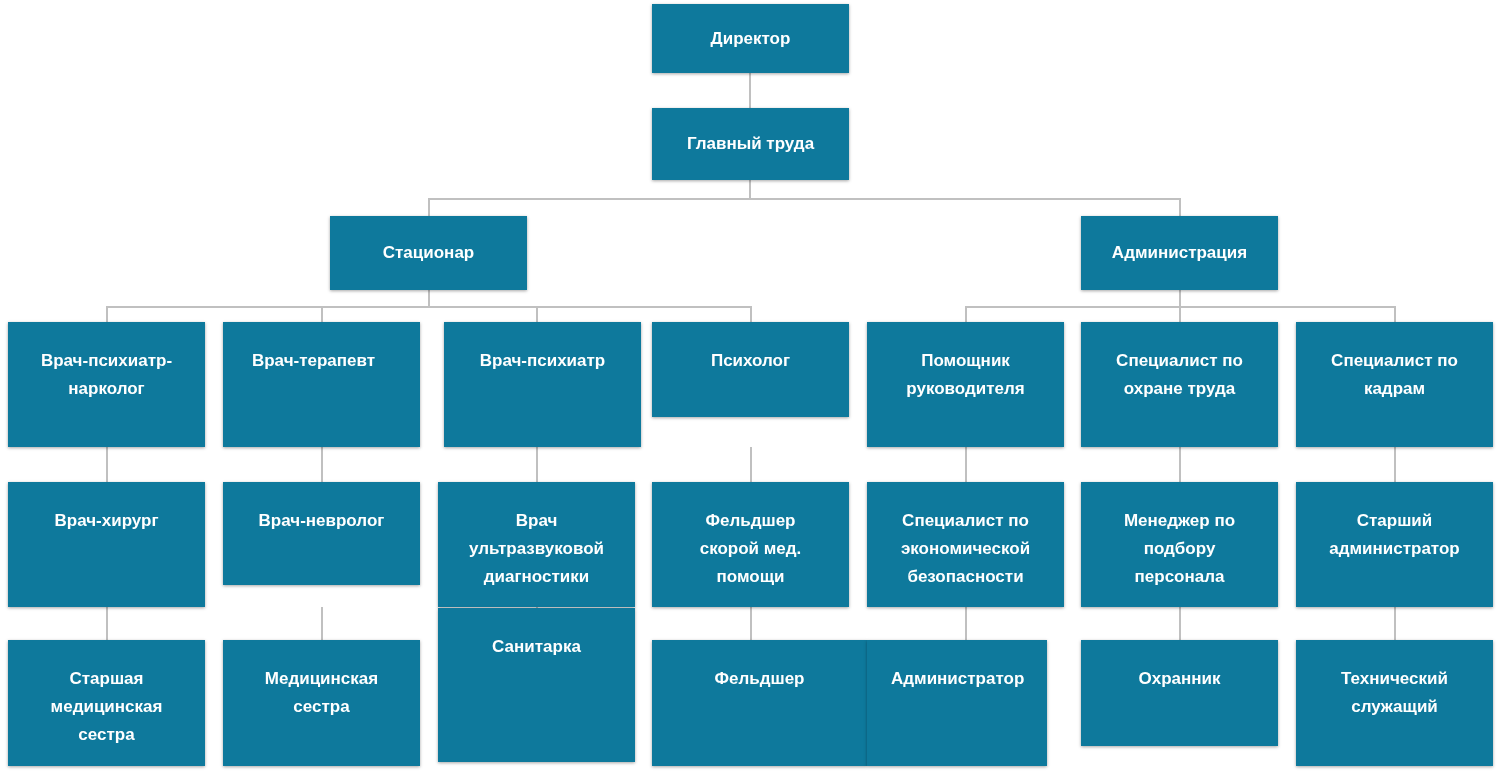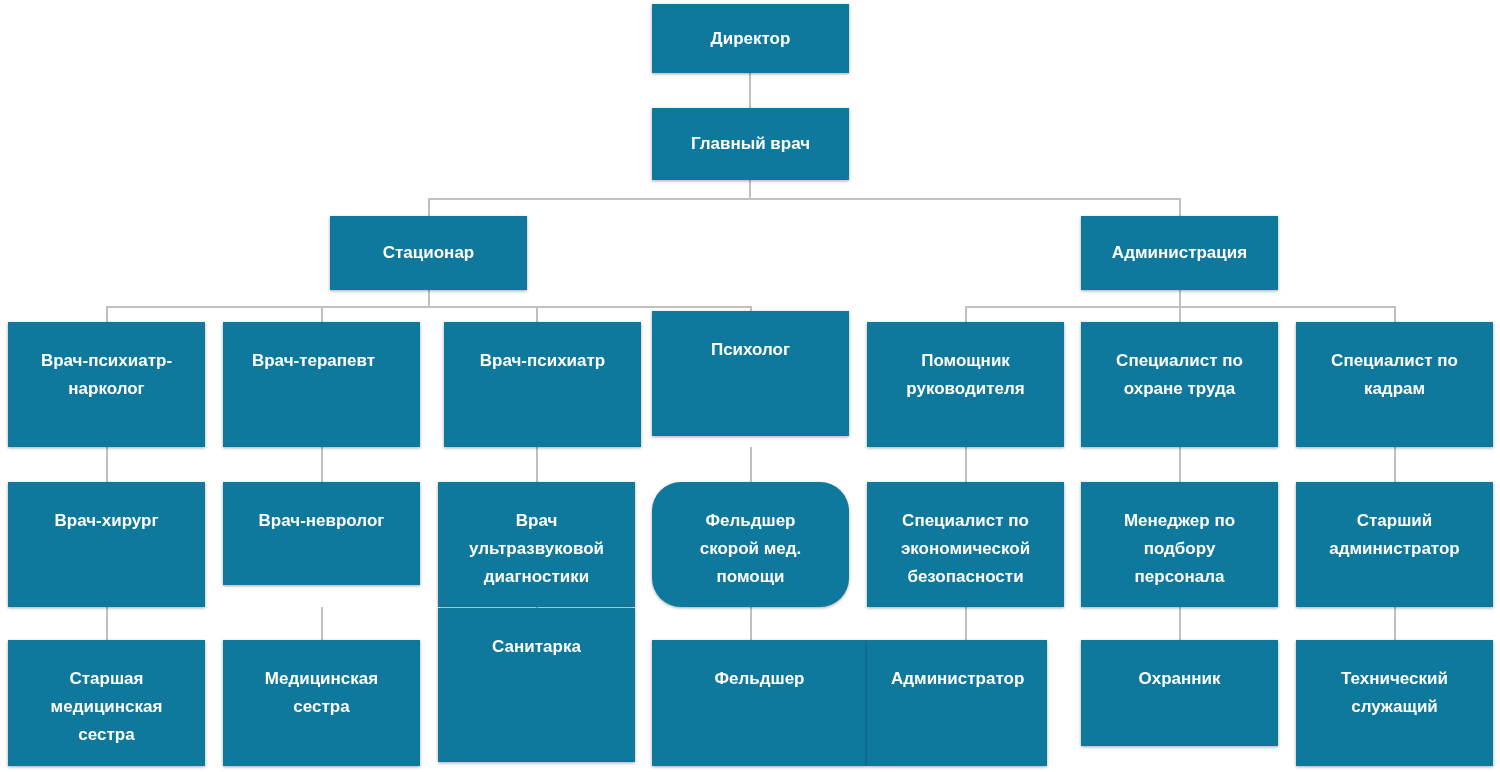--- a/index.html
+++ b/index.html
@@ -53,37 +53,37 @@
 
   <div class="line" style="left:106px;top:607px;width:2px;height:33px;"></div>
   <div class="line" style="left:321px;top:607px;width:2px;height:33px;"></div>
   <div class="line" style="left:536px;top:607px;width:2px;height:33px;"></div>
   <div class="line" style="left:750px;top:607px;width:2px;height:33px;"></div>
   <div class="line" style="left:965px;top:607px;width:2px;height:33px;"></div>
   <div class="line" style="left:1179px;top:607px;width:2px;height:33px;"></div>
   <div class="line" style="left:1394px;top:607px;width:2px;height:33px;"></div>
 
   <div class="node hdr" style="left:652px;top:4px;width:197px;height:69px;">Директор</div>
-  <div class="node hdr" style="left:652px;top:108px;width:197px;height:72px;">Главный врач</div>
+  <div class="node hdr" style="left:652px;top:108px;width:197px;height:72px;">Главный труда</div>
 
   <div class="node hdr" style="left:330px;top:216px;width:197px;height:74px;">Стационар</div>
   <div class="node hdr" style="left:1081px;top:216px;width:197px;height:74px;">Администрация</div>
 
   <div class="node tall" style="left:8px;top:322px;width:197px;height:125px;">Врач-психиатр-нарколог</div>
   <div class="node tall" style="left:223px;top:322px;width:197px;height:125px;padding-left:8px;">Врач-терапевт</div>
   <div class="node tall" style="left:444px;top:322px;width:197px;height:125px;">Врач-психиатр</div>
-  <div class="node tall" style="left:652px;top:311px;width:197px;height:125px;">Психолог</div>
+  <div class="node tall" style="left:652px;top:322px;width:197px;height:95px;">Психолог</div>
   <div class="node tall" style="left:867px;top:322px;width:197px;height:125px;">Помощник руководителя</div>
   <div class="node tall" style="left:1081px;top:322px;width:197px;height:125px;">Специалист по охране труда</div>
   <div class="node tall" style="left:1296px;top:322px;width:197px;height:125px;">Специалист по кадрам</div>
 
   <div class="node tall" style="left:8px;top:482px;width:197px;height:125px;">Врач-хирург</div>
   <div class="node tall" style="left:223px;top:482px;width:197px;height:103px;">Врач-невролог</div>
   <div class="node tall" style="left:438px;top:482px;width:197px;height:125px;">Врач ультразвуковой диагностики</div>
-  <div class="node tall" style="left:652px;top:482px;width:197px;height:125px;border-radius:29px;">Фельдшер скорой мед. помощи</div>
+  <div class="node tall" style="left:652px;top:482px;width:197px;height:125px;">Фельдшер скорой мед. помощи</div>
   <div class="node tall" style="left:867px;top:482px;width:197px;height:125px;">Специалист по экономической безопасности</div>
   <div class="node tall" style="left:1081px;top:482px;width:197px;height:125px;">Менеджер по подбору персонала</div>
   <div class="node tall" style="left:1296px;top:482px;width:197px;height:125px;">Старший администратор</div>
 
   <div class="node tall" style="left:8px;top:640px;width:197px;height:126px;">Старшая медицинская сестра</div>
   <div class="node tall" style="left:223px;top:640px;width:197px;height:126px;">Медицинская сестра</div>
   <div class="node tall" style="left:438px;top:608px;width:197px;height:154px;">Санитарка</div>
   <div class="node tall" style="left:652px;top:640px;width:215px;height:126px;">Фельдшер</div>
   <div class="node tall" style="left:867px;top:640px;width:180px;height:126px;">Администратор</div>
   <div class="node tall" style="left:1081px;top:640px;width:197px;height:106px;">Охранник</div>

